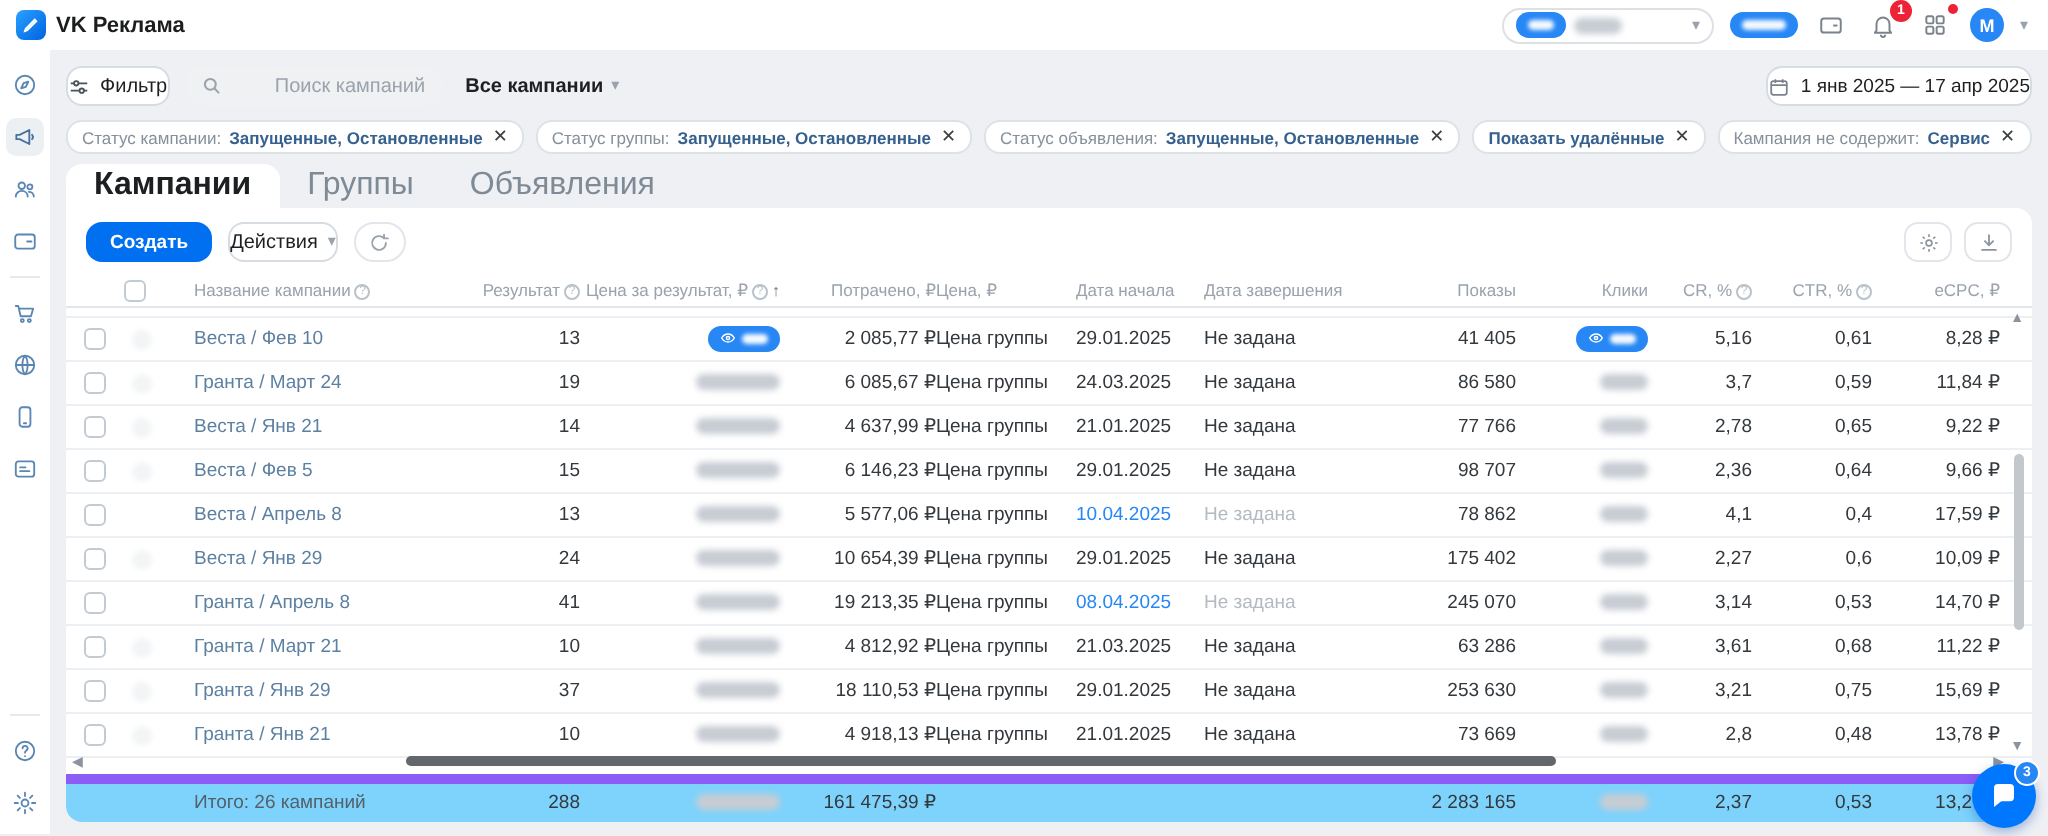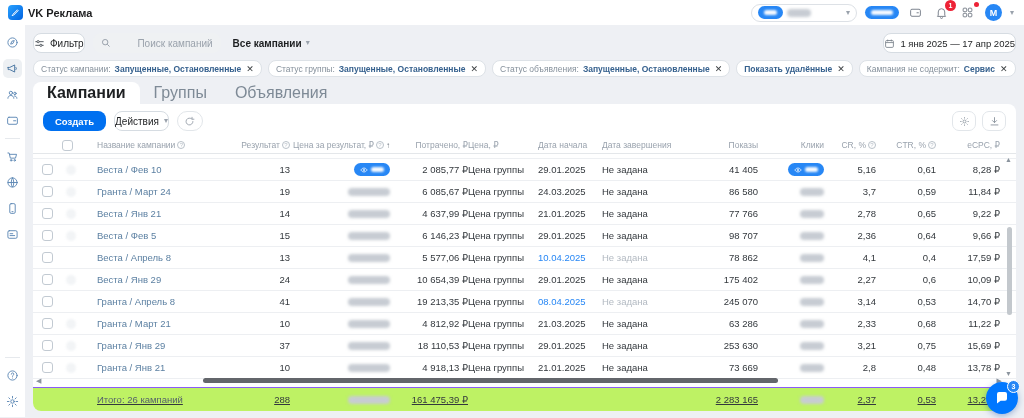--- a/index.html
+++ b/index.html
@@ -73,21 +73,21 @@
   .tg.off { background:#ccd2d9; filter:blur(1.2px); }
   .tg.off::after { content:""; position:absolute; left:1px; top:1px; width:10px; height:10px; border-radius:50%; background:#f2f4f6; }
   .cname { color:#5c80a2; cursor:pointer; white-space:nowrap; overflow:hidden; text-overflow:ellipsis; }
   .blue { color:#2787f5; }
   .muted { color:#b3bac2; }
   .info-i { display:inline-flex; align-items:center; justify-content:center; width:8px; height:8px; border:1px solid #b9c1c9; border-radius:50%; font-size:6px; color:#b9c1c9; margin-left:2px; vertical-align:1px; }
   .sort-a { color:#6f7780; margin-left:2px; font-size:8px; }
   .hidpill { justify-content:center; }
 
   
-  .totals { position:absolute; left:0; right:0; bottom:0; height:24px; background:#bef264; border-top:1px solid #8b5cf6; font-size:9.5px; color:#33383d;text-decoration:underline; }
+  .totals { position:absolute; left:0; right:0; bottom:0; height:24px; background:#7dd3fc; border-top:5px solid #8b5cf6; font-size:9.5px; color:#33383d; }
   .totals .tlabel { color:#55606b; }
 
   
   .hscroll { position:absolute; left:0; right:14px; bottom:26px; height:9px; display:flex; align-items:center; }
   .h-thumb { position:absolute; left:170px; width:575px; height:5px; border-radius:3px; background:#63666b; cursor:grab; }
   .h-arrow { position:absolute; font-size:7px; color:#8b949e; cursor:pointer; }
   .vscroll { position:absolute; right:2px; top:52px; bottom:34px; width:10px; }
   .v-thumb { position:absolute; right:2px; top:32%; height:40%; width:5px; border-radius:3px; background:#c3c8cd; cursor:grab; }
   .v-arrow { position:absolute; right:2px; font-size:7px; color:#8b949e; cursor:pointer; }
 
@@ -504,21 +504,21 @@
               <span><span class="tg off"></span></span>
               <span class="cname cell-l">Гранта / Март 21</span>
               <span class="cell-r">10</span>
               <span class="cell-r"><span class="bb"></span></span>
               <span class="cell-r">4 812,92 ₽</span>
               <span class="cell-l">Цена группы</span>
               <span class="cell-l">21.03.2025</span>
               <span class="cell-l">Не задана</span>
               <span class="cell-r">63 286</span>
               <span class="cell-r"><span class="bb sm"></span></span>
-              <span class="cell-r">2,33</span>
+              <span class="cell-r">3,61</span>
               <span class="cell-r">0,68</span>
               <span class="cell-r">11,22 ₽</span>
             </div>
             <div class="grid trow">
               <span>
                 <span class="cb"></span>
               </span>
               <span><span class="tg off"></span></span>
               <span class="cname cell-l">Гранта / Янв 29</span>
               <span class="cell-r">37</span>

